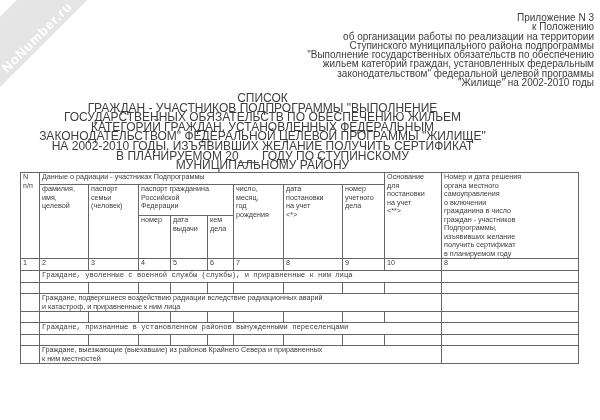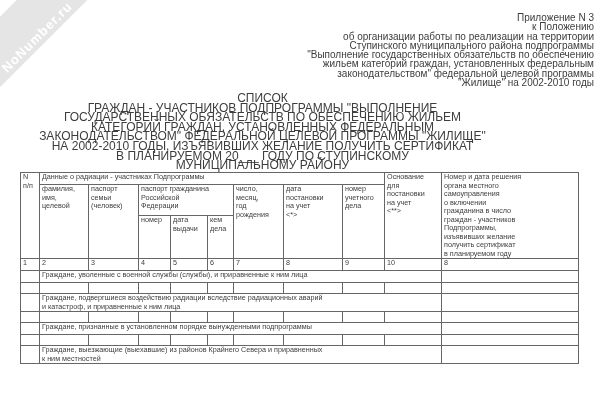--- a/index.html
+++ b/index.html
@@ -34,21 +34,21 @@
   }
   table.main th, table.main td{
     border:1px solid #666;vertical-align:top;text-align:left;
     font-weight:normal;padding:0 2px;line-height:8.5px;
     white-space:pre-line;overflow:hidden;
   }
   tr.hA{height:12px;}
   tr.hB{height:31px;}
   tr.hC{height:43px;}
   tr.nums{height:12px;}
-  tr.cat1{height:12px;}
+  tr.cat1{height:12px;font-family:Liberation Mono, monospace;}
   tr.cat2{height:18px;}
   tr.empty{height:11px;}
 </style>
 </head>
 <body>
 
 <div class="doc">
 
   <div class="watermark">
     <span class="wm-text">NoNumber.ru</span>
@@ -184,21 +184,21 @@
           <td></td>
           <td></td>
           <td></td>
           <td></td>
           <td></td>
           <td></td>
       </tr>
 
       <tr class="cat1">
         <td></td>
-        <td colspan="9">Граждане, признанные в установленном порядке вынужденными подпрограммы</td>
+        <td colspan="9">Граждане, признанные в установленном районов вынужденными переселенцами</td>
         <td></td>
       </tr>
       <tr class="empty">
         <td></td>
           <td></td>
           <td></td>
           <td></td>
           <td></td>
           <td></td>
           <td></td>

